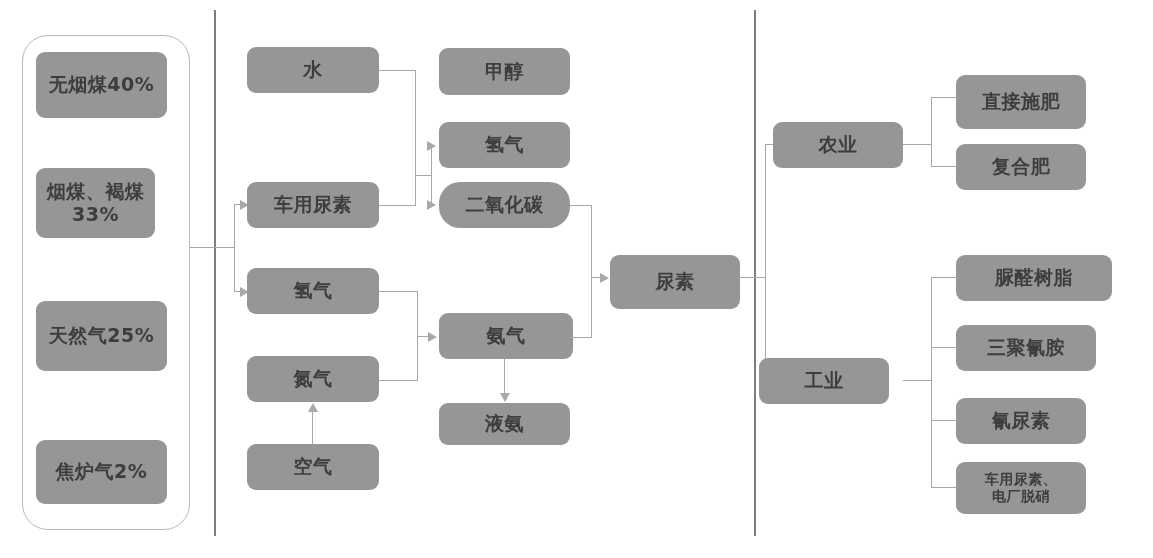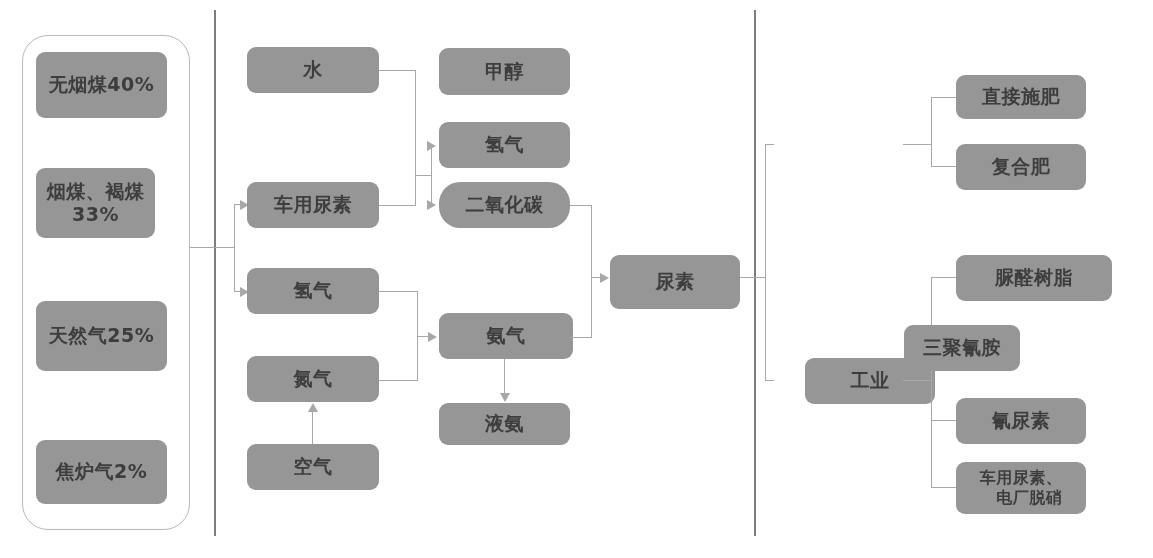--- a/index.html
+++ b/index.html
@@ -146,41 +146,42 @@
   <div class="conn h" style="left:591px; top:277px; width:14px;"></div>
   <div class="arrow-r" style="left:600px; top:273px;"></div>
 
   <div class="node" style="left:610px; top:255px; width:130px; height:54px;">尿素</div>
 
   <div class="conn h" style="left:740px; top:277px; width:26px;"></div>
   <div class="conn v" style="left:765px; top:144px; height:237px;"></div>
   <div class="conn h" style="left:765px; top:144px; width:9px;"></div>
   <div class="conn h" style="left:765px; top:380px; width:9px;"></div>
 
+  <div class="node" style="left:773px; top:122px; width:130px; height:46px;">农业</div>
 
-  <div class="node" style="left:805px; top:358px; width:130px; height:46px;">工业</div>
+  <div class="node" style="left:759px; top:358px; width:130px; height:46px;">工业</div>
 
   <div class="conn h" style="left:903px; top:144px; width:29px;"></div>
   <div class="conn v" style="left:931px; top:97px; height:70px;"></div>
   <div class="conn h" style="left:931px; top:97px; width:26px;"></div>
   <div class="conn h" style="left:931px; top:166px; width:26px;"></div>
 
   <div class="conn h" style="left:903px; top:380px; width:29px;"></div>
   <div class="conn v" style="left:931px; top:277px; height:211px;"></div>
   <div class="conn h" style="left:931px; top:277px; width:26px;"></div>
   <div class="conn h" style="left:931px; top:347px; width:26px;"></div>
   <div class="conn h" style="left:931px; top:420px; width:26px;"></div>
   <div class="conn h" style="left:931px; top:487px; width:26px;"></div>
 
-  <div class="node" style="left:956px; top:75px; width:130px; height:44px;">直接施肥</div>
+  <div class="node" style="left:956px; top:75px; width:130px; height:54px;">直接施肥</div>
 
   <div class="node" style="left:956px; top:144px; width:130px; height:46px;">复合肥</div>
 
   <div class="node" style="left:956px; top:255px; width:156px; height:46px;">脲醛树脂</div>
 
-  <div class="node" style="left:904px; top:325px; width:116px; height:46px;">三聚氰胺</div>
+  <div class="node" style="left:956px; top:325px; width:140px; height:46px;">三聚氰胺</div>
 
   <div class="node" style="left:956px; top:398px; width:130px; height:46px;">氰尿素</div>
 
-  <div class="node" style="left:956px; top:462px; width:130px; height:52px; font-size:16px;text-align:right;">车用尿素、
+  <div class="node" style="left:956px; top:462px; width:130px; height:52px; font-size:14px;">车用尿素、
 电厂脱硝</div>
 
 </div>
 
 </body></html>

